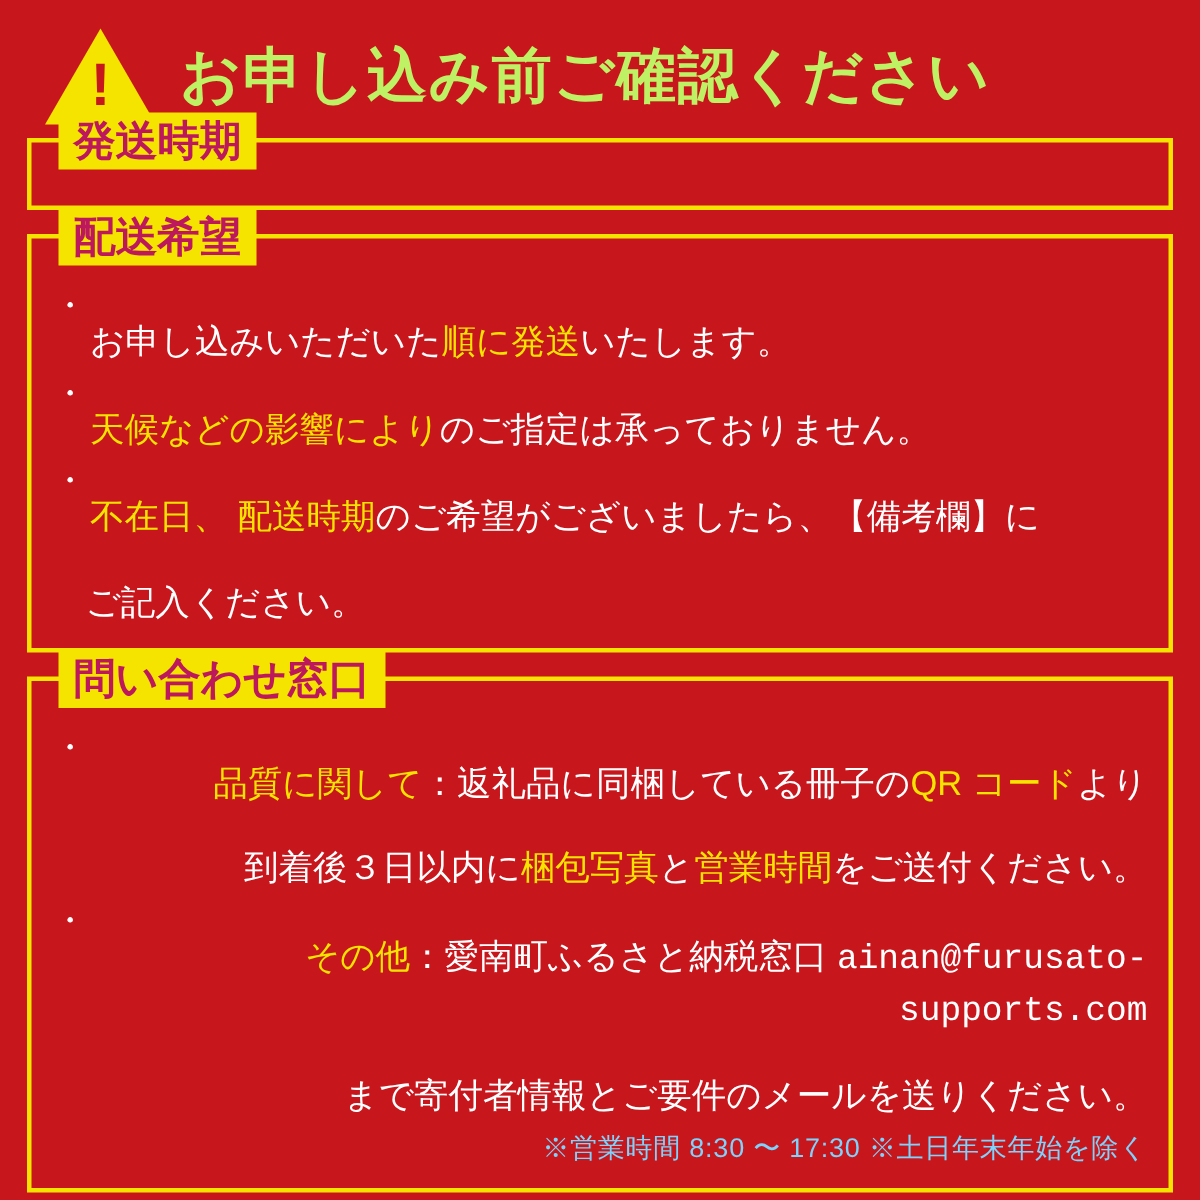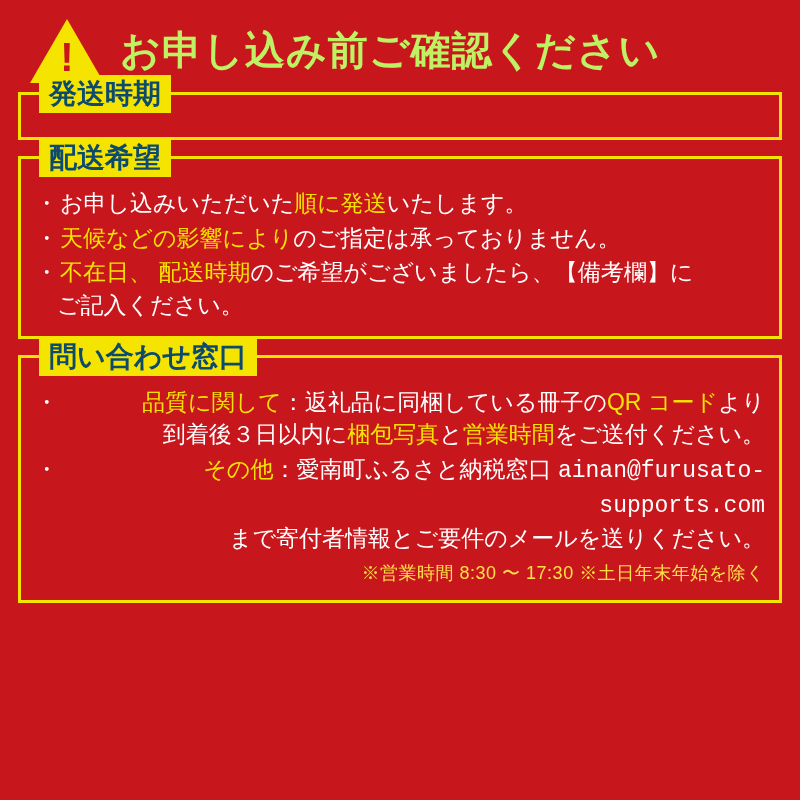--- a/index.html
+++ b/index.html
@@ -77,21 +77,21 @@
   }
   .section.last {
     margin-bottom: 8px;
     text-align: right;
   }
   .sec-title {
     position: absolute;
     top: -20px;
     left: 18px;
     background: #f5e400;
-    color: #0c4a6e;
+    color: #be185d;
     font-size: 28px;
     font-weight: bold;
     line-height: 38px;
     padding: 0 10px;
     white-space: nowrap;
   }
   .body-text {
     color: #ffffff;
     font-size: 23px;
     line-height: 1.45;
@@ -106,30 +106,31 @@
     line-height: 1.42;
     display: flex;
     align-items: flex-start;
   }
   .li .bullet {
     flex: 0 0 auto;
     margin-right: 2px;
   }
   .li .li-text {
     flex: 1 1 auto;
+    margin-top: 24px;
   }
   .indent {
     padding-left: 22px;
   }
   .mono {
     font-family: "Liberation Mono", monospace;
     letter-spacing: 0;
   }
   .note {
-    color: #fde047;
+    color: #7dd3fc;
     font-size: 18px;
     line-height: 1.4;
     margin-top: 6px;
     letter-spacing: 0.5px;
   }
   .row-gap { margin-top: 2px; }
 </style>
 </head>
 <body>
 

